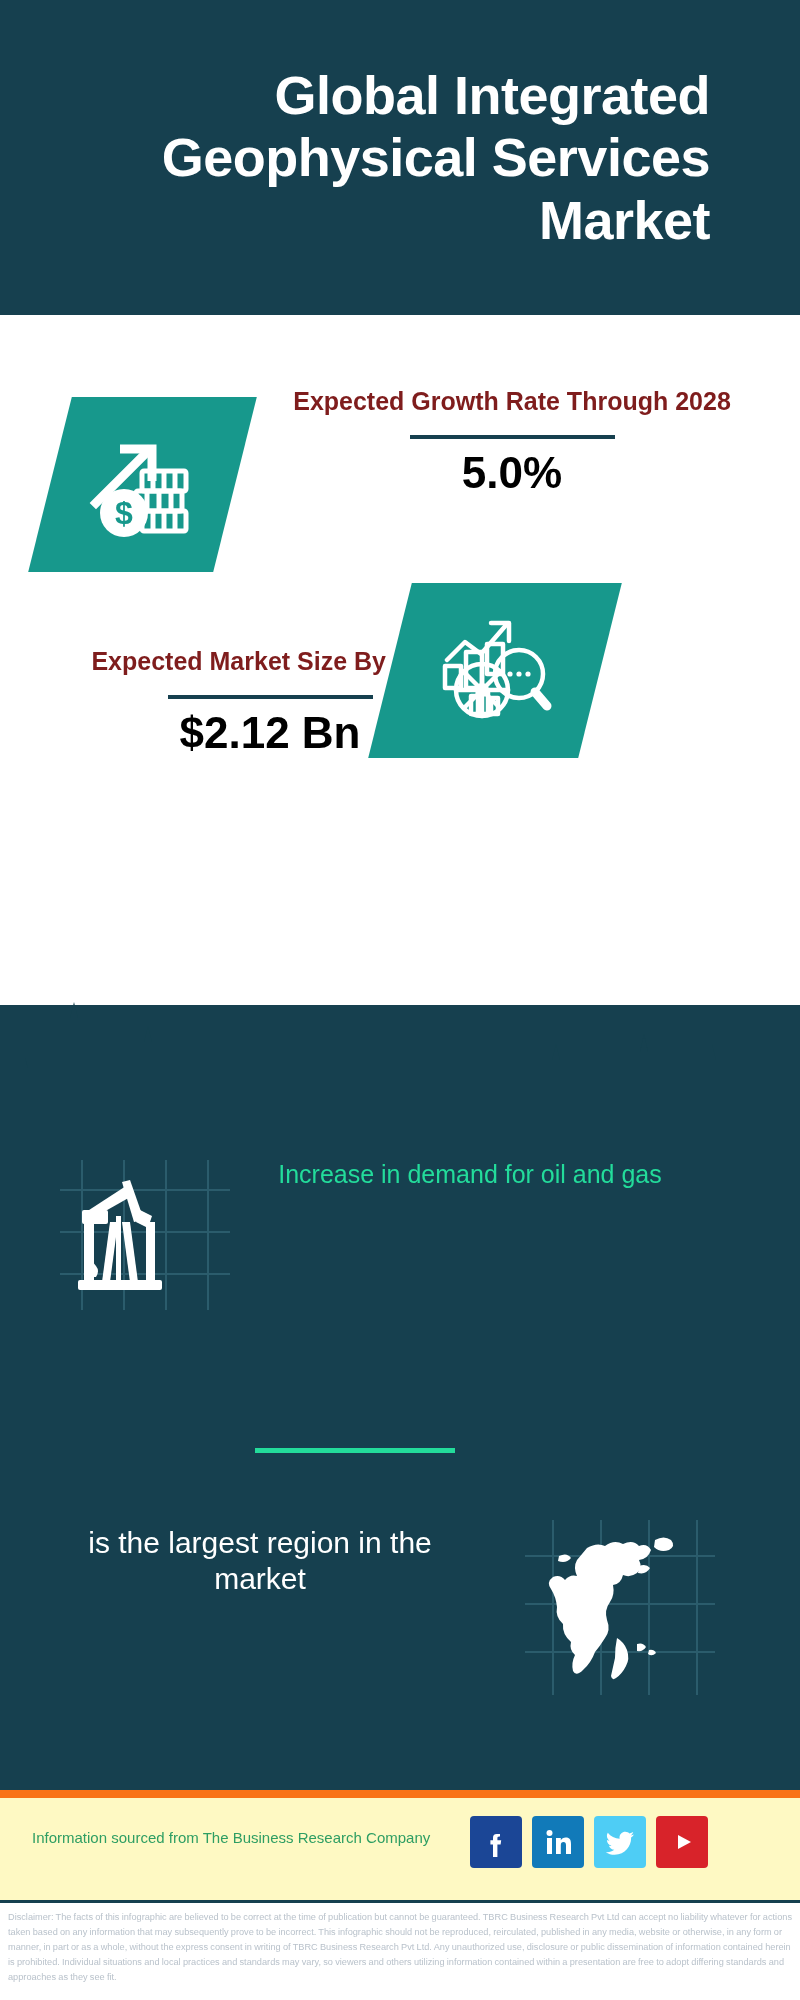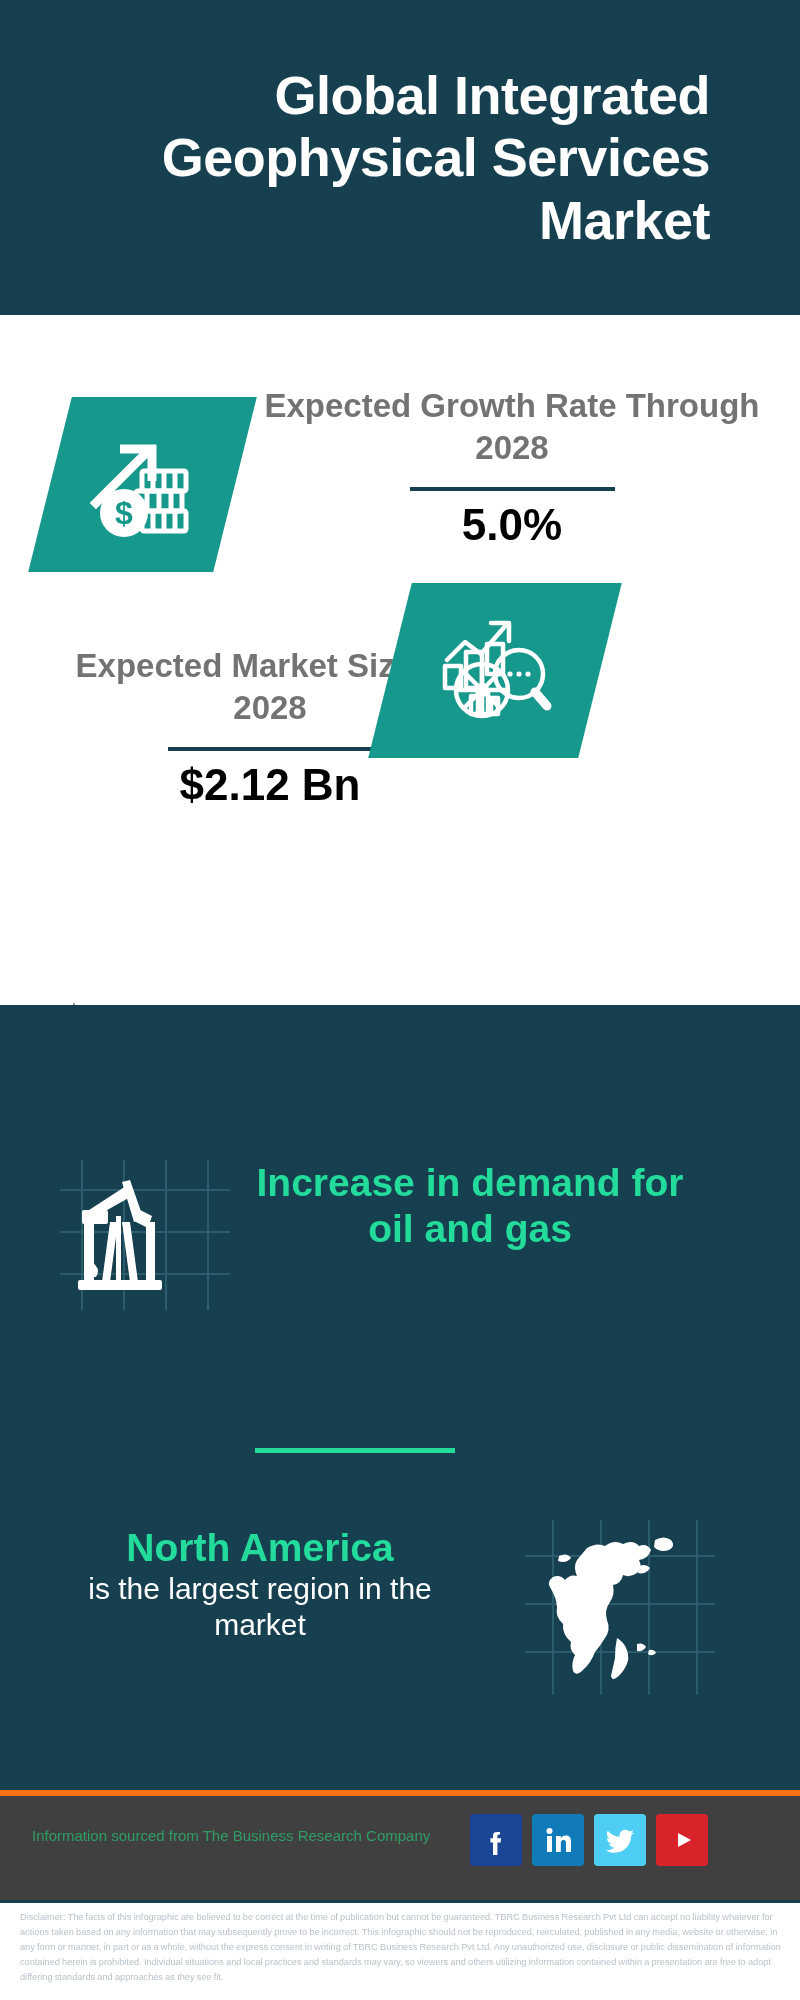--- a/index.html
+++ b/index.html
@@ -61,22 +61,22 @@
 
   
   .growth-icon { left:50px; top:82px; width:185px; height:175px; }
   .growth-text {
     position:absolute;
     left:262px; top:70px;
     width:500px;
     text-align:center;
   }
   .stat-label {
-    color:#737373;
-    font-size:33px;
+    color:#7f1d1d;
+    font-size:25px;
     font-weight:bold;
     line-height:1.28;
   }
   .stat-rule {
     width:205px; height:4px;
     background:#16404f;
     margin:18px auto 10px auto;
   }
   .stat-value {
     color:#000000;
@@ -111,22 +111,22 @@
   
   .driver-icon { left:60px; top:1160px; width:170px; height:150px; position:absolute; }
   .driver-text {
     position:absolute;
     left:255px; top:1160px;
     width:430px;
     text-align:center;
   }
   .hl {
     color:#23dc9b;
-    font-size:39px;
-    font-weight:bold;
+    font-size:25px;
+    font-weight:normal;
     line-height:1.18;
   }
   .sub {
     color:#ffffff;
     font-size:30px;
     line-height:1.2;
     font-weight:normal;
   }
 
   .mid-rule {
@@ -143,22 +143,22 @@
     width:420px;
     text-align:center;
   }
   .region-icon { position:absolute; left:525px; top:1520px; width:190px; height:175px; }
 
   
   .footer {
     position:absolute;
     left:0; top:1790px;
     width:800px; height:110px;
-    background:#404040;
-    border-top:6px solid #f97316;
+    background:#fef9c3;
+    border-top:8px solid #f97316;
   }
   .source-text {
     position:absolute;
     left:32px; top:28px;
     color:#2e9e63;
     font-size:15px;
     line-height:1.55;
   }
   .socials {
     position:absolute;
@@ -179,21 +179,21 @@
   .s-yt { background:#d8232a; }
   .social svg { display:block; }
 
   
   .disclaimer {
     position:absolute;
     left:0; top:1900px;
     width:800px; height:100px;
     background:#ffffff;
     border-top:3px solid #16404f;
-    padding:7px 8px 0 20px;
+    padding:7px 8px 0 8px;
   }
   .disclaimer p {
     color:#b9c2cb;
     font-size:9.2px;
     line-height:1.62;
     text-align:left;
     word-spacing:-0.3px;
   }
 </style>
 </head>
@@ -312,21 +312,20 @@
     </svg>
   </div>
 
   <div class="driver-text">
     <div class="hl">Increase in demand for oil and gas</div>
   </div>
 
   <div class="mid-rule"></div>
 
   <div class="region-text">
-    <div class="hl">North America</div>
     <div class="sub">is the largest region in the market</div>
   </div>
 
   <div class="region-icon">
     <svg width="190" height="175" viewBox="0 0 190 175">
       <g stroke="#2f6272" stroke-width="2" opacity="0.85">
         <line x1="0" y1="36" x2="190" y2="36"></line>
         <line x1="0" y1="84" x2="190" y2="84"></line>
         <line x1="0" y1="132" x2="190" y2="132"></line>
         <line x1="28" y1="0" x2="28" y2="175"></line>

